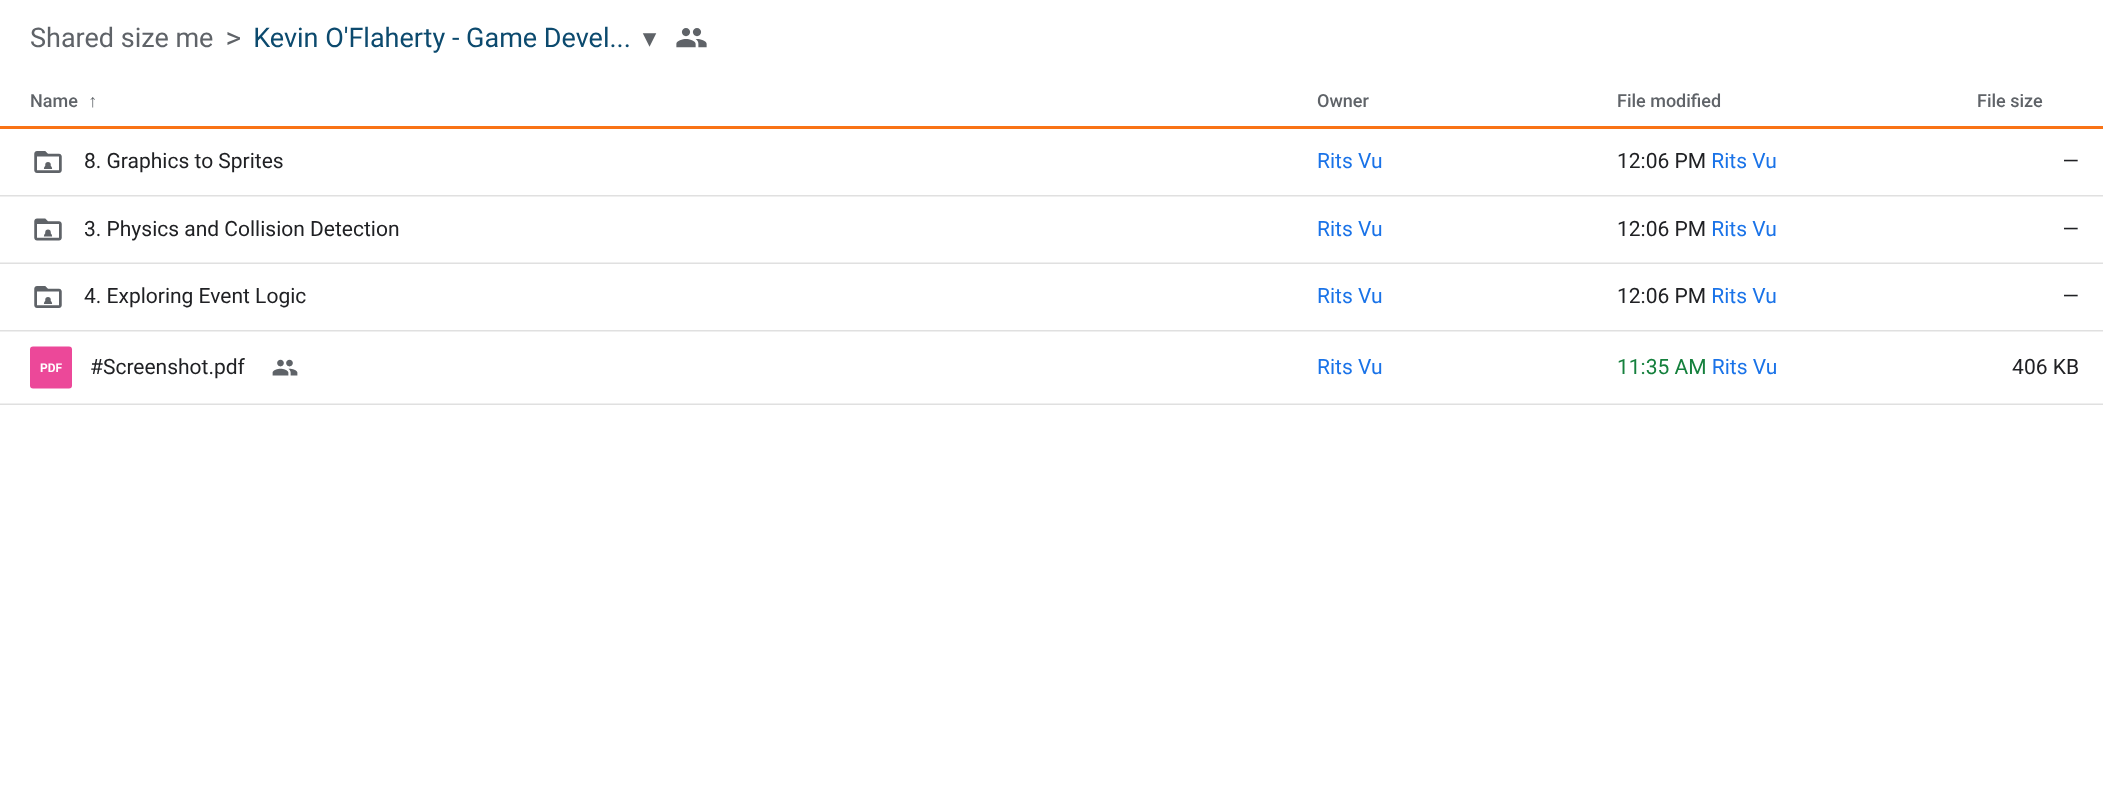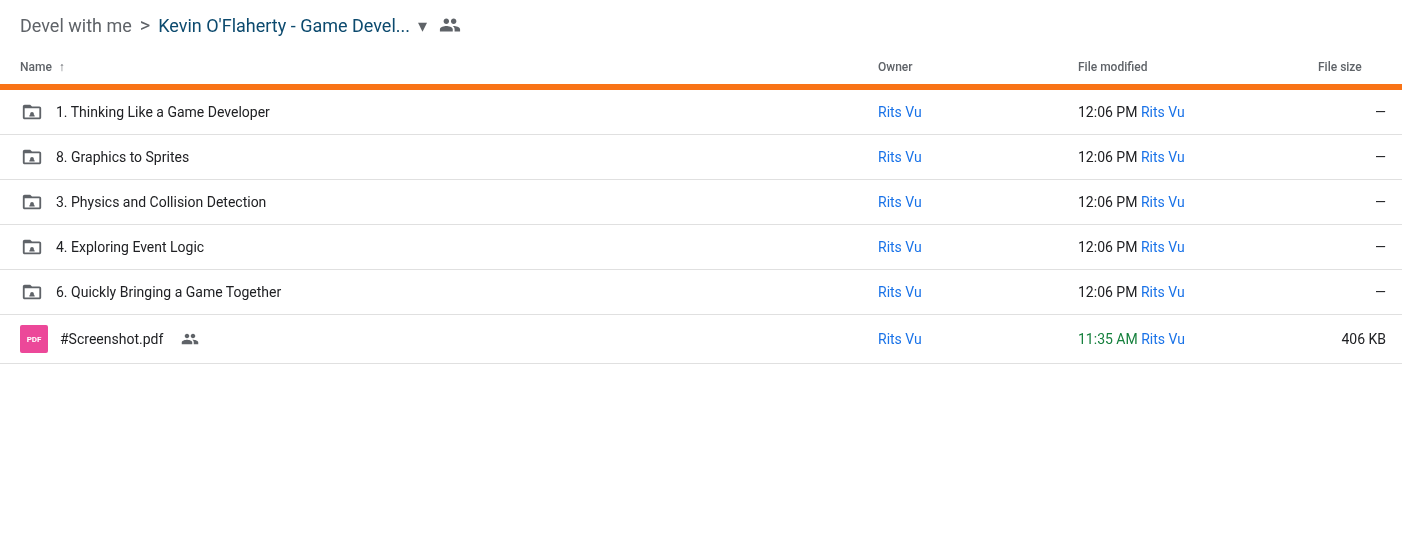--- a/index.html
+++ b/index.html
@@ -50,21 +50,21 @@
       display: flex;
       align-items: center;
     }
 
     
     .file-table {
       width: 100%;
       border-collapse: collapse;
     }
     .file-table thead tr {
-      border-bottom: 6px solid #f97316;
+      border-bottom: 2px solid #f97316;
       padding-left: 36px;
     }
     .file-table th {
       padding: 10px 16px;
       text-align: left;
       font-size: 12px;
       font-weight: 500;
       color: #5f6368;
       white-space: nowrap;
     }
@@ -130,21 +130,21 @@
     
     .icon-svg {
       width: 22px;
       height: 22px;
     }
   </style>
 </head>
 <body>
 
 <div class="breadcrumb">
-  <span class="crumb-link">Devel with me</span>
+  <span class="crumb-link">Shared size me</span>
   <span class="separator">&gt;</span>
   <span class="crumb-current">Kevin O'Flaherty - Game Devel...</span>
   <span class="chevron-icon">▾</span>
   <span class="people-icon">
     <svg width="22" height="22" viewBox="0 0 24 24" fill="#5f6368">
       <path d="M16 11c1.66 0 2.99-1.34 2.99-3S17.66 5 16 5c-1.66 0-3 1.34-3 3s1.34 3 3 3zm-8 0c1.66 0 2.99-1.34 2.99-3S9.66 5 8 5C6.34 5 5 6.34 5 8s1.34 3 3 3zm0 2c-2.33 0-7 1.17-7 3.5V19h14v-2.5c0-2.33-4.67-3.5-7-3.5zm8 0c-.29 0-.62.02-.97.05 1.16.84 1.97 1.97 1.97 3.45V19h6v-2.5c0-2.33-4.67-3.5-7-3.5z"></path>
     </svg>
   </span>
 </div>
 
@@ -154,99 +154,65 @@
       <th class="name-col">
         <span>Name</span>
         <span class="sort-arrow">↑</span>
       </th>
       <th>Owner</th>
       <th>File modified</th>
       <th>File size</th>
     </tr>
   </thead>
   <tbody id="table-body">
-  <tr>
+      <tr>
         <td style="padding: 10px 20px; vertical-align: middle;">
           <div class="name-wrapper">
             <div class="folder-icon">
               <svg class="icon-svg" viewBox="0 0 24 24" fill="#5f6368">
       <path d="M20 6h-8l-2-2H4c-1.1 0-2 .9-2 2v12c0 1.1.9 2 2 2h16c1.1 0 2-.9 2-2V8c0-1.1-.9-2-2-2zm0 12H4V8h16v10z"></path>
       <circle cx="12" cy="14" r="2" fill="#5f6368"></circle>
       <path d="M9 17c0-1.66 1.34-3 3-3s3 1.34 3 3H9z" fill="#5f6368"></path>
     </svg>
             </div>
-            <span class="file-name">1. Thinking Like a Game Developer</span>
+            <span class="file-name">8. Graphics to Sprites</span>
           </div>
         </td>
         <td style="padding: 10px 16px; vertical-align: middle; width: 200px;"><span class="owner-text">Rits Vu</span></td>
         <td style="padding: 10px 16px; vertical-align: middle; width: 240px; white-space: nowrap;"><span style="color:#202124; font-size:14px;">12:06 PM</span> <span style="color:#1a73e8; font-size:14px; cursor:pointer;">Rits Vu</span></td>
         <td style="padding: 10px 16px; vertical-align: middle; width: 100px; text-align: right; font-size: 14px; color: rgb(32, 33, 36);">—</td>
       </tr>
       <tr>
         <td style="padding: 10px 20px; vertical-align: middle;">
           <div class="name-wrapper">
             <div class="folder-icon">
               <svg class="icon-svg" viewBox="0 0 24 24" fill="#5f6368">
       <path d="M20 6h-8l-2-2H4c-1.1 0-2 .9-2 2v12c0 1.1.9 2 2 2h16c1.1 0 2-.9 2-2V8c0-1.1-.9-2-2-2zm0 12H4V8h16v10z"></path>
       <circle cx="12" cy="14" r="2" fill="#5f6368"></circle>
       <path d="M9 17c0-1.66 1.34-3 3-3s3 1.34 3 3H9z" fill="#5f6368"></path>
     </svg>
             </div>
-            <span class="file-name">8. Graphics to Sprites</span>
+            <span class="file-name">3. Physics and Collision Detection</span>
           </div>
         </td>
         <td style="padding: 10px 16px; vertical-align: middle; width: 200px;"><span class="owner-text">Rits Vu</span></td>
         <td style="padding: 10px 16px; vertical-align: middle; width: 240px; white-space: nowrap;"><span style="color:#202124; font-size:14px;">12:06 PM</span> <span style="color:#1a73e8; font-size:14px; cursor:pointer;">Rits Vu</span></td>
         <td style="padding: 10px 16px; vertical-align: middle; width: 100px; text-align: right; font-size: 14px; color: rgb(32, 33, 36);">—</td>
       </tr>
       <tr>
         <td style="padding: 10px 20px; vertical-align: middle;">
           <div class="name-wrapper">
             <div class="folder-icon">
               <svg class="icon-svg" viewBox="0 0 24 24" fill="#5f6368">
       <path d="M20 6h-8l-2-2H4c-1.1 0-2 .9-2 2v12c0 1.1.9 2 2 2h16c1.1 0 2-.9 2-2V8c0-1.1-.9-2-2-2zm0 12H4V8h16v10z"></path>
       <circle cx="12" cy="14" r="2" fill="#5f6368"></circle>
       <path d="M9 17c0-1.66 1.34-3 3-3s3 1.34 3 3H9z" fill="#5f6368"></path>
     </svg>
             </div>
-            <span class="file-name">3. Physics and Collision Detection</span>
-          </div>
-        </td>
-        <td style="padding: 10px 16px; vertical-align: middle; width: 200px;"><span class="owner-text">Rits Vu</span></td>
-        <td style="padding: 10px 16px; vertical-align: middle; width: 240px; white-space: nowrap;"><span style="color:#202124; font-size:14px;">12:06 PM</span> <span style="color:#1a73e8; font-size:14px; cursor:pointer;">Rits Vu</span></td>
-        <td style="padding: 10px 16px; vertical-align: middle; width: 100px; text-align: right; font-size: 14px; color: rgb(32, 33, 36);">—</td>
-      </tr>
-      <tr>
-        <td style="padding: 10px 20px; vertical-align: middle;">
-          <div class="name-wrapper">
-            <div class="folder-icon">
-              <svg class="icon-svg" viewBox="0 0 24 24" fill="#5f6368">
-      <path d="M20 6h-8l-2-2H4c-1.1 0-2 .9-2 2v12c0 1.1.9 2 2 2h16c1.1 0 2-.9 2-2V8c0-1.1-.9-2-2-2zm0 12H4V8h16v10z"></path>
-      <circle cx="12" cy="14" r="2" fill="#5f6368"></circle>
-      <path d="M9 17c0-1.66 1.34-3 3-3s3 1.34 3 3H9z" fill="#5f6368"></path>
-    </svg>
-            </div>
             <span class="file-name">4. Exploring Event Logic</span>
-          </div>
-        </td>
-        <td style="padding: 10px 16px; vertical-align: middle; width: 200px;"><span class="owner-text">Rits Vu</span></td>
-        <td style="padding: 10px 16px; vertical-align: middle; width: 240px; white-space: nowrap;"><span style="color:#202124; font-size:14px;">12:06 PM</span> <span style="color:#1a73e8; font-size:14px; cursor:pointer;">Rits Vu</span></td>
-        <td style="padding: 10px 16px; vertical-align: middle; width: 100px; text-align: right; font-size: 14px; color: rgb(32, 33, 36);">—</td>
-      </tr>
-      <tr>
-        <td style="padding: 10px 20px; vertical-align: middle;">
-          <div class="name-wrapper">
-            <div class="folder-icon">
-              <svg class="icon-svg" viewBox="0 0 24 24" fill="#5f6368">
-      <path d="M20 6h-8l-2-2H4c-1.1 0-2 .9-2 2v12c0 1.1.9 2 2 2h16c1.1 0 2-.9 2-2V8c0-1.1-.9-2-2-2zm0 12H4V8h16v10z"></path>
-      <circle cx="12" cy="14" r="2" fill="#5f6368"></circle>
-      <path d="M9 17c0-1.66 1.34-3 3-3s3 1.34 3 3H9z" fill="#5f6368"></path>
-    </svg>
-            </div>
-            <span class="file-name">6. Quickly Bringing a Game Together</span>
           </div>
         </td>
         <td style="padding: 10px 16px; vertical-align: middle; width: 200px;"><span class="owner-text">Rits Vu</span></td>
         <td style="padding: 10px 16px; vertical-align: middle; width: 240px; white-space: nowrap;"><span style="color:#202124; font-size:14px;">12:06 PM</span> <span style="color:#1a73e8; font-size:14px; cursor:pointer;">Rits Vu</span></td>
         <td style="padding: 10px 16px; vertical-align: middle; width: 100px; text-align: right; font-size: 14px; color: rgb(32, 33, 36);">—</td>
       </tr>
       <tr>
         <td style="padding: 10px 20px; vertical-align: middle;">
           <div class="name-wrapper">
             <div class="pdf-icon-box">PDF</div>

